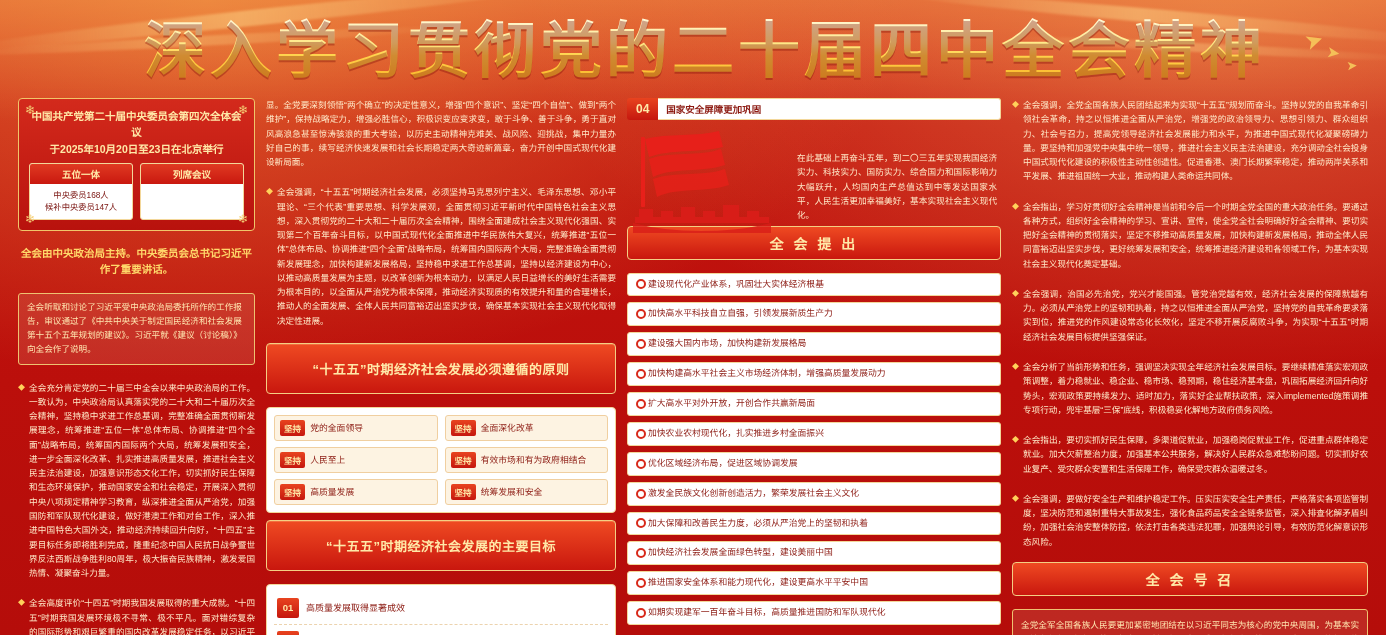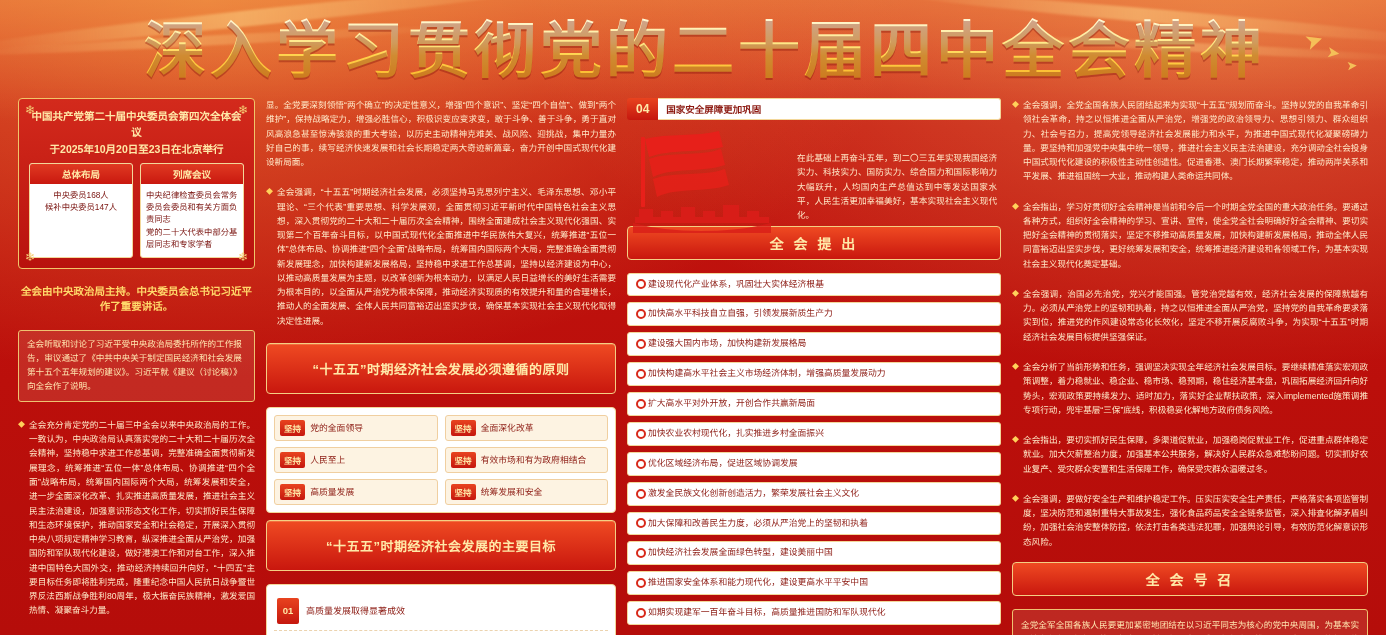--- a/index.html
+++ b/index.html
@@ -95,21 +95,21 @@
   .prin-row { display:flex; gap:7px; margin-bottom:6px;}
   .prin-row:last-child { margin-bottom:0;}
   .prin { flex:1; display:flex; align-items:center; gap:5px; background:#fdf3e2; border:1px solid #f0cfa0; border-radius:3px; padding:4px 5px;}
   .prin .kw { background:linear-gradient(180deg,#e8431f,#c5170e); color:#ffe9a8; font-size:8.6px; font-weight:bold;
     border-radius:2px; padding:2px 4px; flex:0 0 auto;}
   .prin .tx { color:#8c1a12; font-size:8.8px; }
 
   .goals { background:#fff; border:1px solid #f3d79a; border-radius:4px; padding:7px; margin-top:6px;}
   .goal { display:flex; align-items:center; gap:7px; border-bottom:1px dashed #ecd3ae; padding:6px 3px;}
   .goal:last-child { border-bottom:none;}
-  .gnum { flex:0 0 22px; height:26px; border-radius:2px; background:linear-gradient(180deg,#e8431f,#c5170e);
+  .gnum { flex:0 0 22px; height:20px; border-radius:2px; background:linear-gradient(180deg,#e8431f,#c5170e);
     color:#ffe9a8; font-size:9.5px; font-weight:bold; display:flex; align-items:center; justify-content:center;}
   .gtx { color:#8c1a12; font-size:9px;}
 
   
   .badge-head { display:flex; align-items:stretch; gap:0; }
   .badge-num { background:linear-gradient(180deg,#e8431f,#c5170e); color:#ffe9a8; font-weight:bold;
     font-size:12px; padding:4px 9px; border-radius:3px 0 0 3px; display:flex; align-items:center;}
   .badge-tx { flex:1; background:#fff; border:1px solid #f3d79a; border-left:none; border-radius:0 3px 3px 0;
     color:#8c1a12; font-size:9.5px; font-weight:bold; display:flex; align-items:center; padding:0 8px;}
   .monu { height:112px; position:relative; margin-top:4px; }
@@ -155,28 +155,26 @@
     <div class="col col-1">
       <div class="meet-box">
         <span class="corner c-tl">❄</span>
         <span class="corner c-tr">❄</span>
         <span class="corner c-bl">❄</span>
         <span class="corner c-br">❄</span>
         <div class="meet-title">中国共产党第二十届中央委员会第四次全体会议</div>
         <div class="meet-sub">于2025年10月20日至23日在北京举行</div>
         <div class="two-cards">
           <div class="wcard">
-            <div class="wcard-h">总体布局</div>
+            <div class="wcard-h">五位一体</div>
             <div class="wcard-b" style="white-space:pre-line">中央委员168人
 候补中央委员147人</div>
           </div>
           <div class="wcard">
             <div class="wcard-h">列席会议</div>
-            <div class="wcard-b left" style="white-space:pre-line">中央纪律检查委员会常务委员会委员和有关方面负责同志
-党的二十大代表中部分基层同志和专家学者</div>
           </div>
         </div>
       </div>
 
       <div class="gold-line">全会由中央政治局主持。中央委员会总书记习近平作了重要讲话。</div>
       <div class="lightbox">全会听取和讨论了习近平受中央政治局委托所作的工作报告，审议通过了《中共中央关于制定国民经济和社会发展第十五个五年规划的建议》。习近平就《建议（讨论稿）》向全会作了说明。</div>
 
       <div class="para">全会充分肯定党的二十届三中全会以来中央政治局的工作。一致认为，中央政治局认真落实党的二十大和二十届历次全会精神，坚持稳中求进工作总基调，完整准确全面贯彻新发展理念，统筹推进“五位一体”总体布局、协调推进“四个全面”战略布局，统筹国内国际两个大局，统筹发展和安全，进一步全面深化改革、扎实推进高质量发展，推进社会主义民主法治建设，加强意识形态文化工作，切实抓好民生保障和生态环境保护，推动国家安全和社会稳定，开展深入贯彻中央八项规定精神学习教育，纵深推进全面从严治党，加强国防和军队现代化建设，做好港澳工作和对台工作，深入推进中国特色大国外交，推动经济持续回升向好，“十四五”主要目标任务即将胜利完成，隆重纪念中国人民抗日战争暨世界反法西斯战争胜利80周年，极大振奋民族精神，激发爱国热情、凝聚奋斗力量。</div>
       <div class="para">全会高度评价“十四五”时期我国发展取得的重大成就。“十四五”时期我国发展环境极不寻常、极不平凡。面对错综复杂的国际形势和艰巨繁重的国内改革发展稳定任务，以习近平同志为核心的党中央团结带领全党全国各族人民，迎难而上、砥砺前行，经受住世纪疫情严重冲击、外部环境剧变一系列重大风险挑战，推动党和国家事业取得新的重大成就，我国经济实力、科技实力、综合国力跃上新台阶，中国式现代化迈出新的坚实步伐，第二个百年奋斗目标新征程实现良好开局。</div>
 

